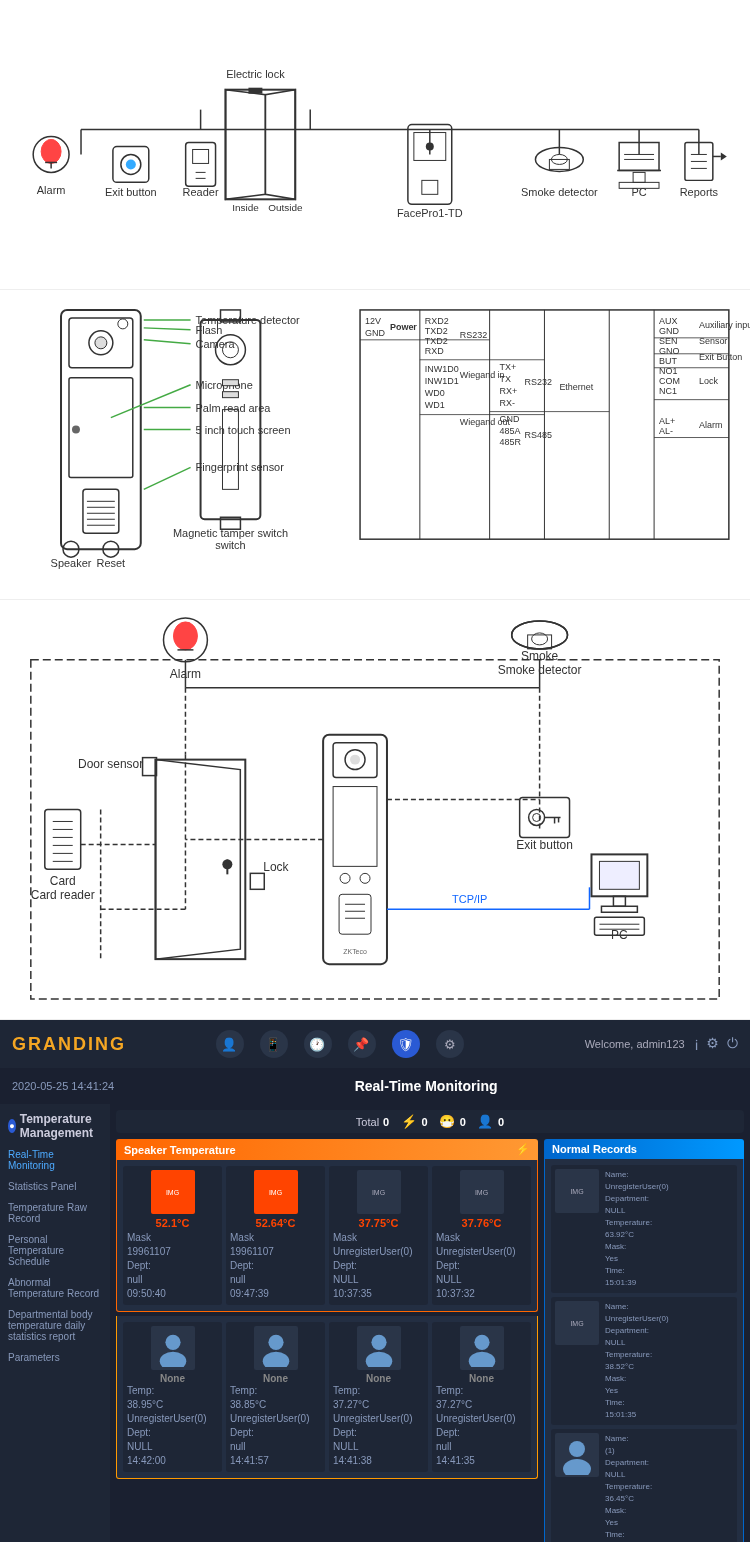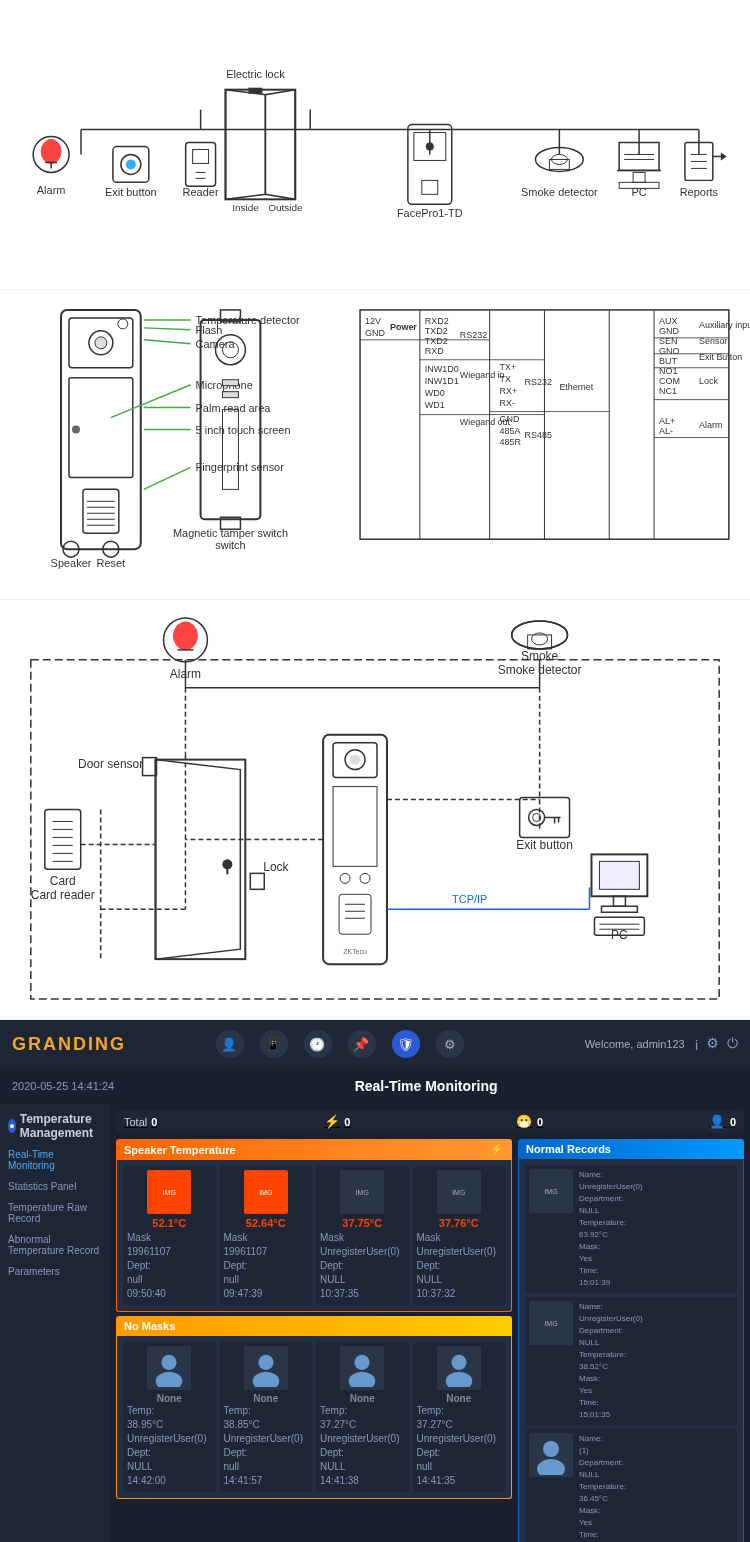--- a/index.html
+++ b/index.html
@@ -180,22 +180,21 @@
 
     
     .stats-row {
       display: flex;
       gap: 12px;
       align-items: center;
       margin-bottom: 6px;
       padding: 4px 8px;
       background: #1e2636;
       border-radius: 4px;
-      justify-content: space-between;
-      text-decoration: underline;
+      justify-content: center;
     }
     .stat-item {
       display: flex;
       align-items: center;
       gap: 4px;
       color: #ccd;
       font-size: 11px;
     }
     .stat-icon {
       font-size: 13px;
@@ -723,21 +722,23 @@
     <div class="sidebar">
       <div class="sidebar-header">
         <div class="sidebar-dot">
           <span style="color:#fff;font-size:9px;">●</span>
         </div>
         <span style="font-size:12px;">Temperature Management</span>
       </div>
       <div class="sidebar-item active">Real-Time Monitoring</div>
       <div class="sidebar-item">Statistics Panel</div>
       <div class="sidebar-item">Temperature Raw Record</div>
+      <div class="sidebar-item">Personal Temperature Schedule</div>
       <div class="sidebar-item">Abnormal Temperature Record</div>
+      <div class="sidebar-item">Departmental body temperature daily statistics report</div>
       <div class="sidebar-item">Parameters</div>
     </div>
 
     <div class="content-area">
 
       <div class="stats-row">
         <div class="stat-item">
           <span>Total</span>
           <span class="stat-count">0</span>
         </div>
@@ -806,23 +807,20 @@
                   <span>Mask</span>
                   <span>UnregisterUser(0)</span>
                   <span>Dept: <span>NULL</span></span>
                   <span>10:37:32</span>
                 </div>
               </div>
             </div>
           </div>
 
           <div>
-            <div class="section-header nomask">
-              <span>No Masks</span>
-            </div>
             <div class="card-grid nomask">
 
               <div class="person-card">
                 <div class="person-thumb">
 
                   <svg width="38" height="38" viewBox="0 0 40 40">
                     <circle cx="20" cy="14" r="8" fill="#6699cc"></circle>
                     <ellipse cx="20" cy="34" rx="14" ry="10" fill="#6699cc"></ellipse>
                   </svg>
                 </div>
@@ -879,21 +877,21 @@
                   <span>Temp: <span>37.27°C</span></span>
                   <span>UnregisterUser(0)</span>
                   <span>Dept: <span>null</span></span>
                   <span>14:41:35</span>
                 </div>
               </div>
             </div>
           </div>
         </div>
 
-        <div style="width:226px; flex-shrink:0;">
+        <div style="width:200px; flex-shrink:0;">
           <div class="section-header normal">
             <span>Normal Records</span>
           </div>
           <div class="card-grid normal-grid">
 
             <div class="normal-record-item">
               <div class="normal-thumb" style="background:#2a3548; color:#aab; font-size:7px;">IMG</div>
               <div class="normal-info">
                 <span>Name: <span>UnregisterUser(0)</span></span>
                 <span>Department: <span>NULL</span></span>

